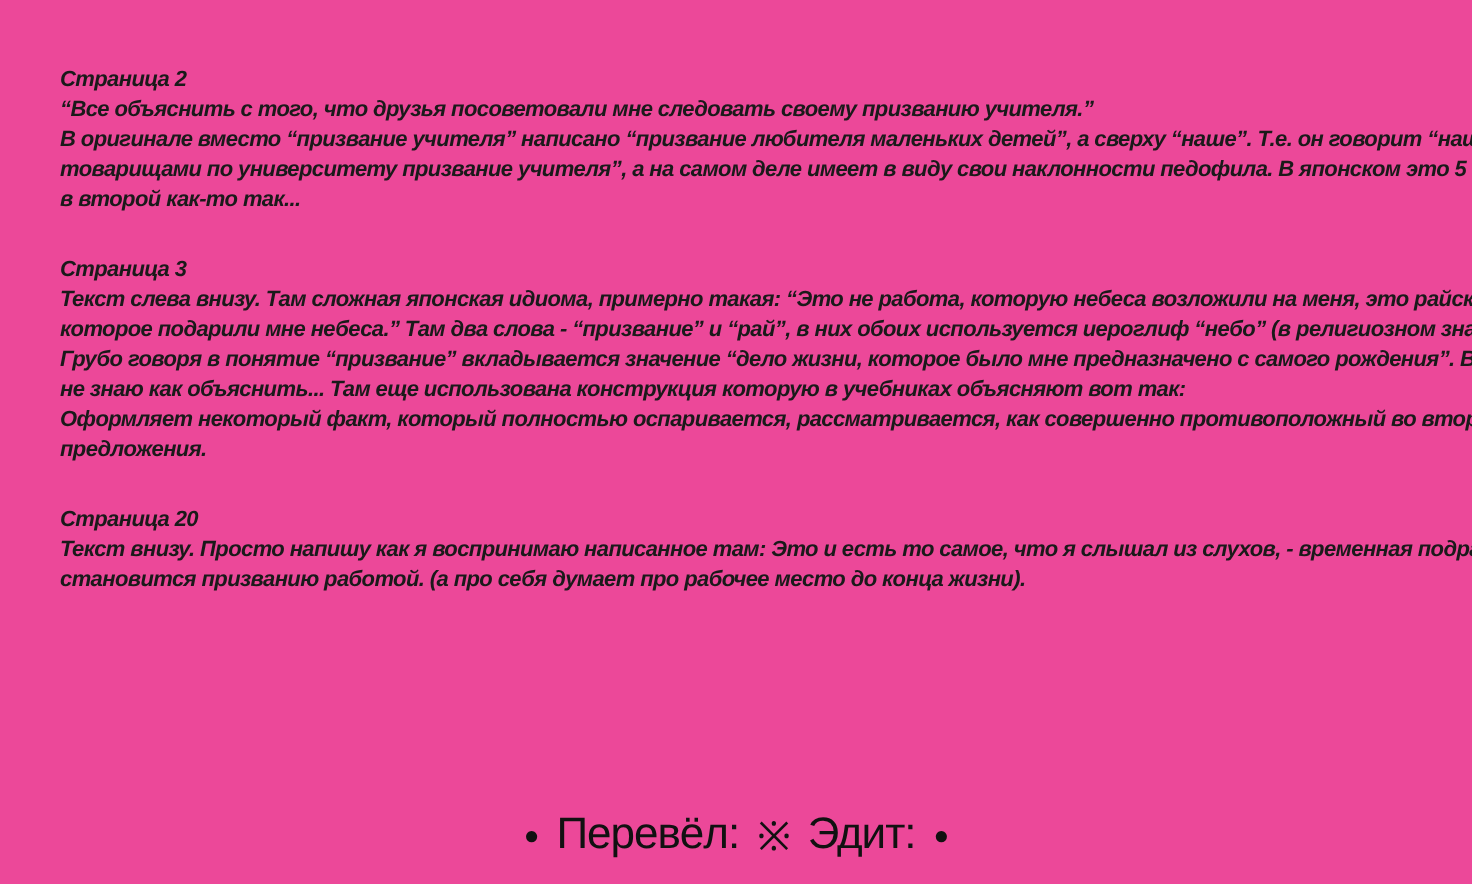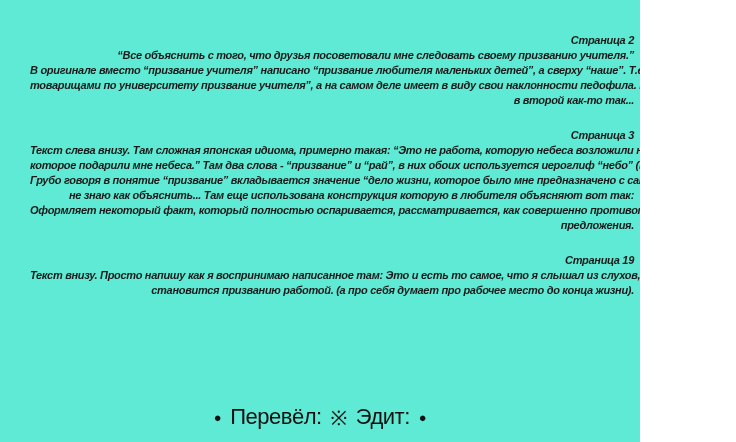--- a/index.html
+++ b/index.html
@@ -1,26 +1,25 @@
 <!DOCTYPE html>
 <html><head>
 <meta charset="utf-8">
 <style>
   html, body {
     margin: 0;
     padding: 0;
   }
   .page {
     position: relative;
-    width: 640px;
+    width: 736px;
     height: 442px;
-    background: #5eead4;
+    background: #ec4899;
     overflow: hidden;
     font-family: "Liberation Sans", sans-serif;
-    text-align: right;
   }
   .notes {
     position: absolute;
     left: 30px;
     top: 33px;
     right: 6px;
     color: #1a1a1a;
     font-style: italic;
     font-weight: 700;
     font-size: 11px;
@@ -73,27 +72,27 @@
       <div class="note-line">В оригинале вместо “призвание учителя” написано “призвание любителя маленьких детей”, а сверху “наше”. Т.е. он говорит “наше с</div>
       <div class="note-line">товарищами по университету призвание учителя”, а на самом деле имеет в виду свои наклонности педофила. В японском это 5 иероглифов,</div>
       <div class="note-line">в второй как-то так...</div>
     </section>
 
     <section class="note">
       <div class="note-title">Страница 3</div>
       <div class="note-line">Текст слева внизу. Там сложная японская идиома, примерно такая: “Это не работа, которую небеса возложили на меня, это райское место,</div>
       <div class="note-line">которое подарили мне небеса.” Там два слова - “призвание” и “рай”, в них обоих используется иероглиф “небо” (в религиозном значении).</div>
       <div class="note-line">Грубо говоря в понятие “призвание” вкладывается значение “дело жизни, которое было мне предназначено с самого рождения”. Вот честно,</div>
-      <div class="note-line">не знаю как объяснить... Там еще использована конструкция которую в любителя объясняют вот так:</div>
+      <div class="note-line">не знаю как объяснить... Там еще использована конструкция которую в учебниках объясняют вот так:</div>
       <div class="note-line">Оформляет некоторый факт, который полностью оспаривается, рассматривается, как совершенно противоположный во второй части</div>
       <div class="note-line">предложения.</div>
     </section>
 
     <section class="note">
-      <div class="note-title">Страница 19</div>
+      <div class="note-title">Страница 20</div>
       <div class="note-line">Текст внизу. Просто напишу как я воспринимаю написанное там: Это и есть то самое, что я слышал из слухов, - временная подработка</div>
       <div class="note-line">становится призванию работой. (а про себя думает про рабочее место до конца жизни).</div>
     </section>
 
   </main>
 
   <footer class="credits">
     <span class="dot">●</span>
     <span class="label">Перевёл:</span>
     <span class="sep">※</span>

